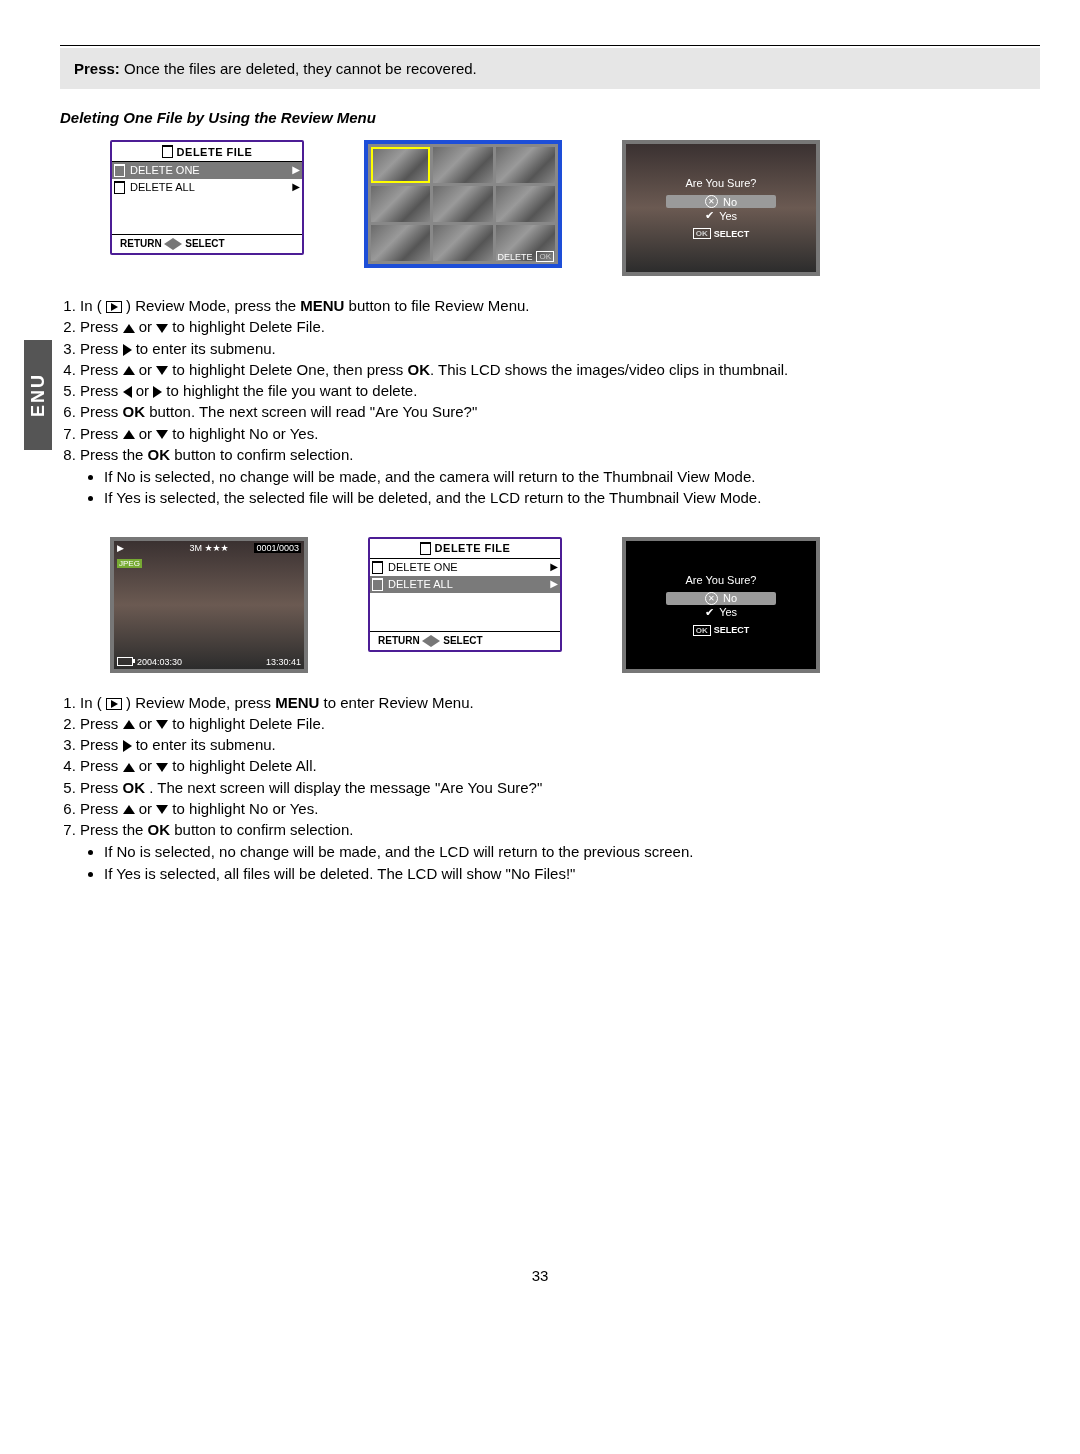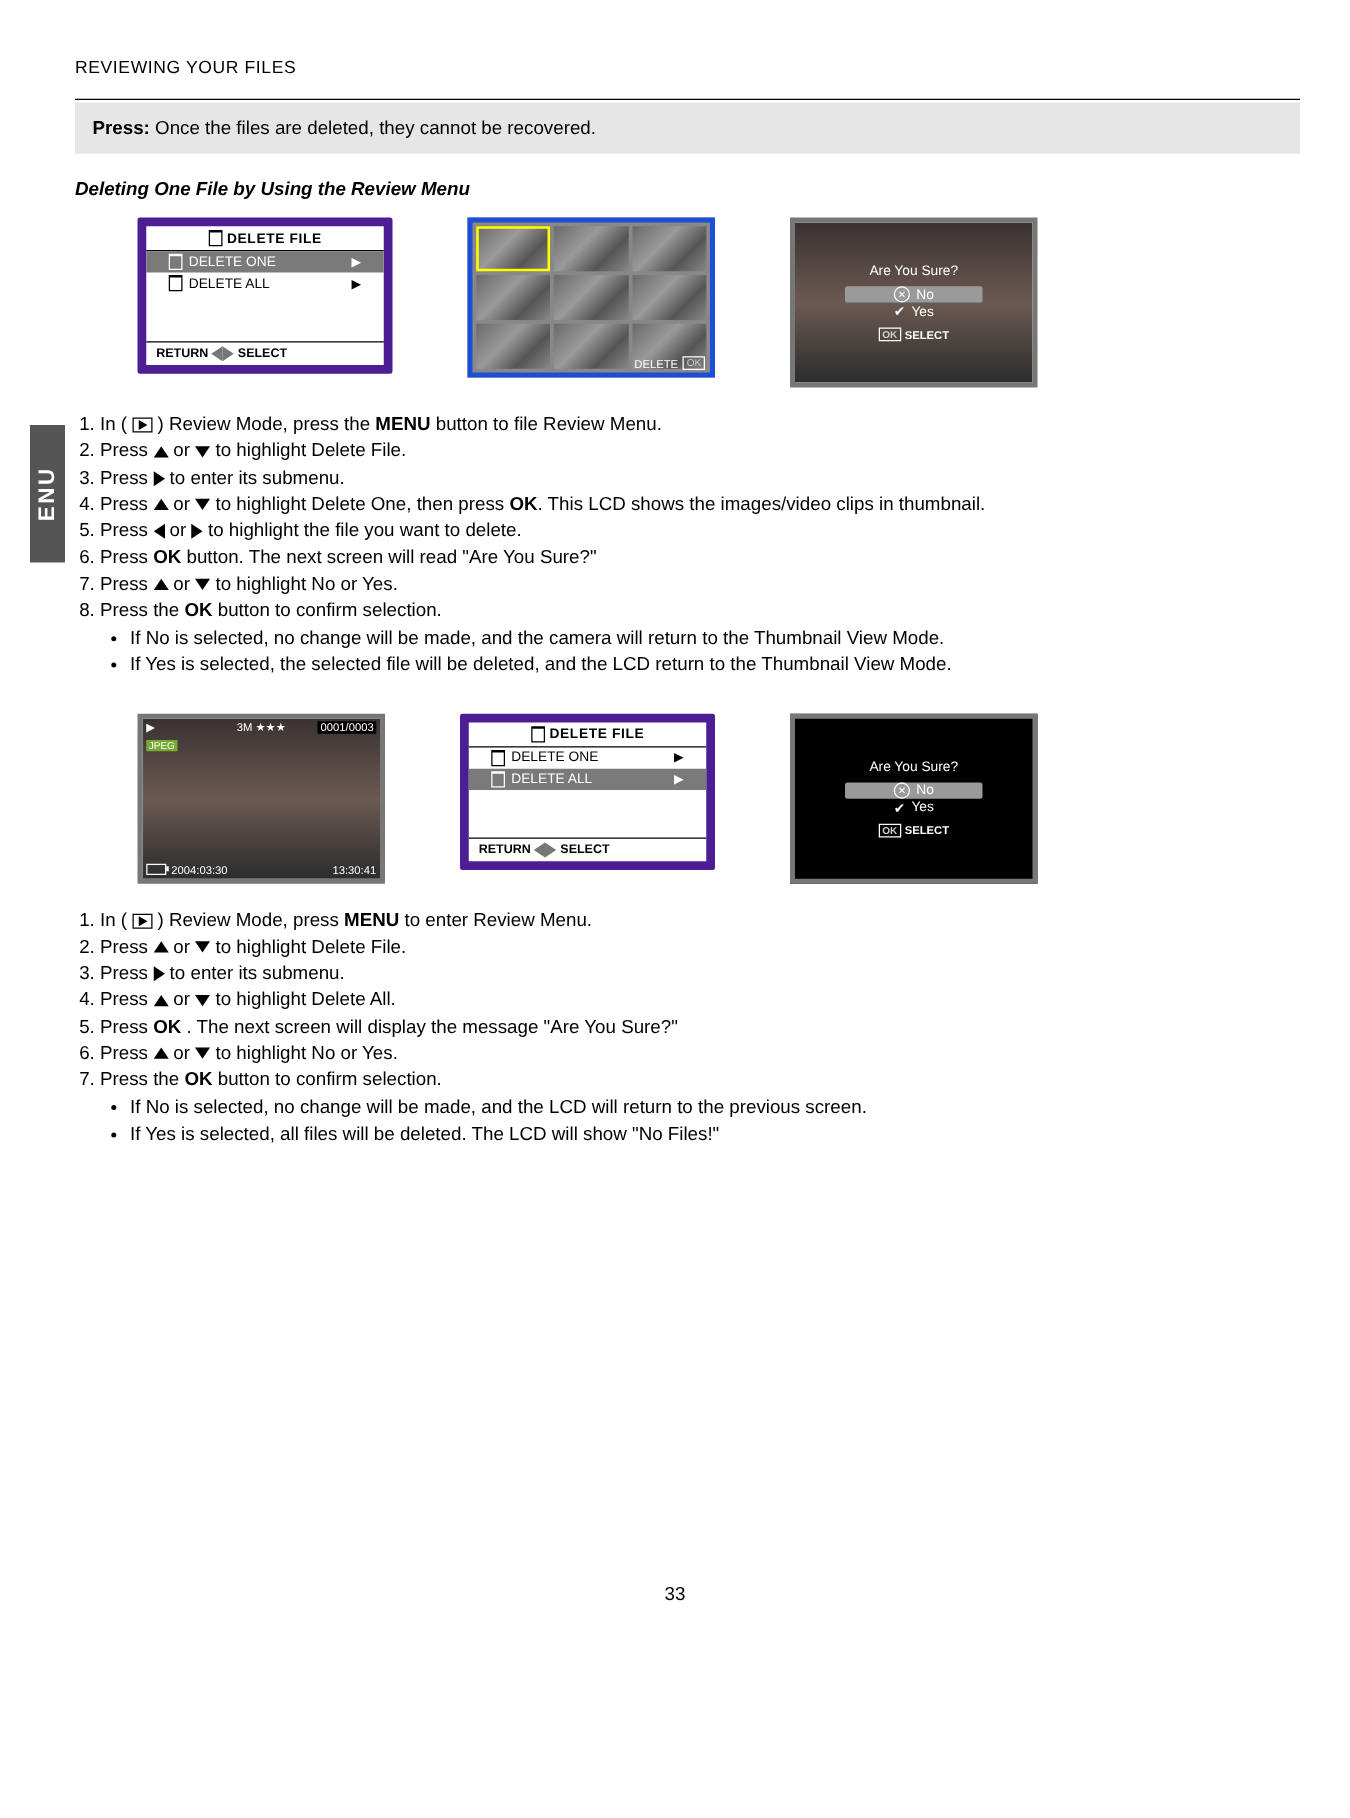--- a/index.html
+++ b/index.html
@@ -65,39 +65,39 @@
   }
   .figrow {
     display: flex;
     gap: 60px;
     margin: 0 0 20px 50px;
     align-items: flex-start;
   }
   
   .menu-fig {
     width: 190px;
-    border: 7px solid #4c1d95;
+    border: 2px solid #4c1d95;
     background: #fff;
     border-radius: 2px;
     font-size: 11px;
   }
   .menu-fig .title-row {
     display: flex;
     align-items: center;
     justify-content: center;
     gap: 4px;
     font-weight: bold;
     padding: 3px 6px;
     border-bottom: 1px solid #000;
     letter-spacing: 0.5px;
   }
   .menu-fig .row {
     display: flex;
-    align-items: center;
-    padding: 2px 18px;
+    align-items: flex-start;
+    padding: 2px 2px;
     gap: 5px;
   }
   .menu-fig .row .arrow {
     margin-left: auto;
     font-size: 10px;
   }
   .menu-fig .row.sel {
     background: #7a7a7a;
     color: #fff;
   }
@@ -222,21 +222,20 @@
     transform: translateX(-50%);
     font-size: 15px;
   }
 </style>
 </head>
 <body>
 
 <div class="page">
   <div class="side-tab">ENU</div>
 
-  <div class="running-header">REVIEWING YOUR FILES</div>
   <div class="header-rule"></div>
 
 
   <div class="note-box">
     <b>Press:</b><span> Once the files are deleted, they cannot be recovered.</span>
   </div>
 
   <h2 class="sub-title">Deleting One File by Using the Review Menu</h2>
 
   <div class="figrow">

